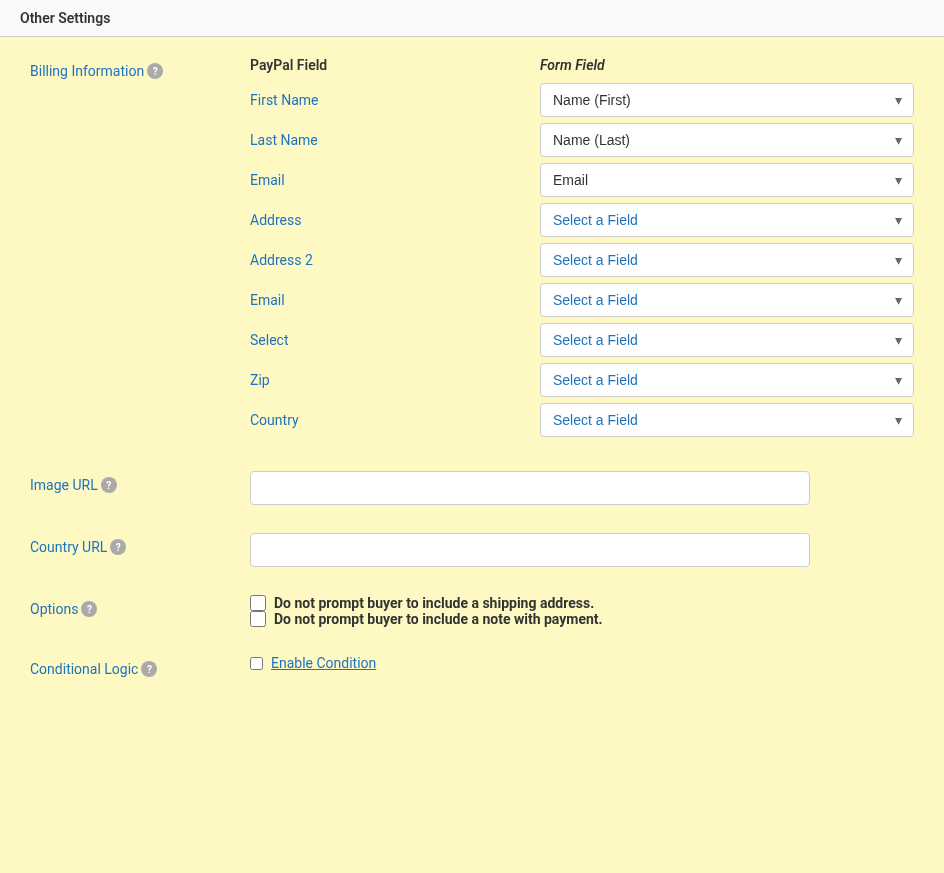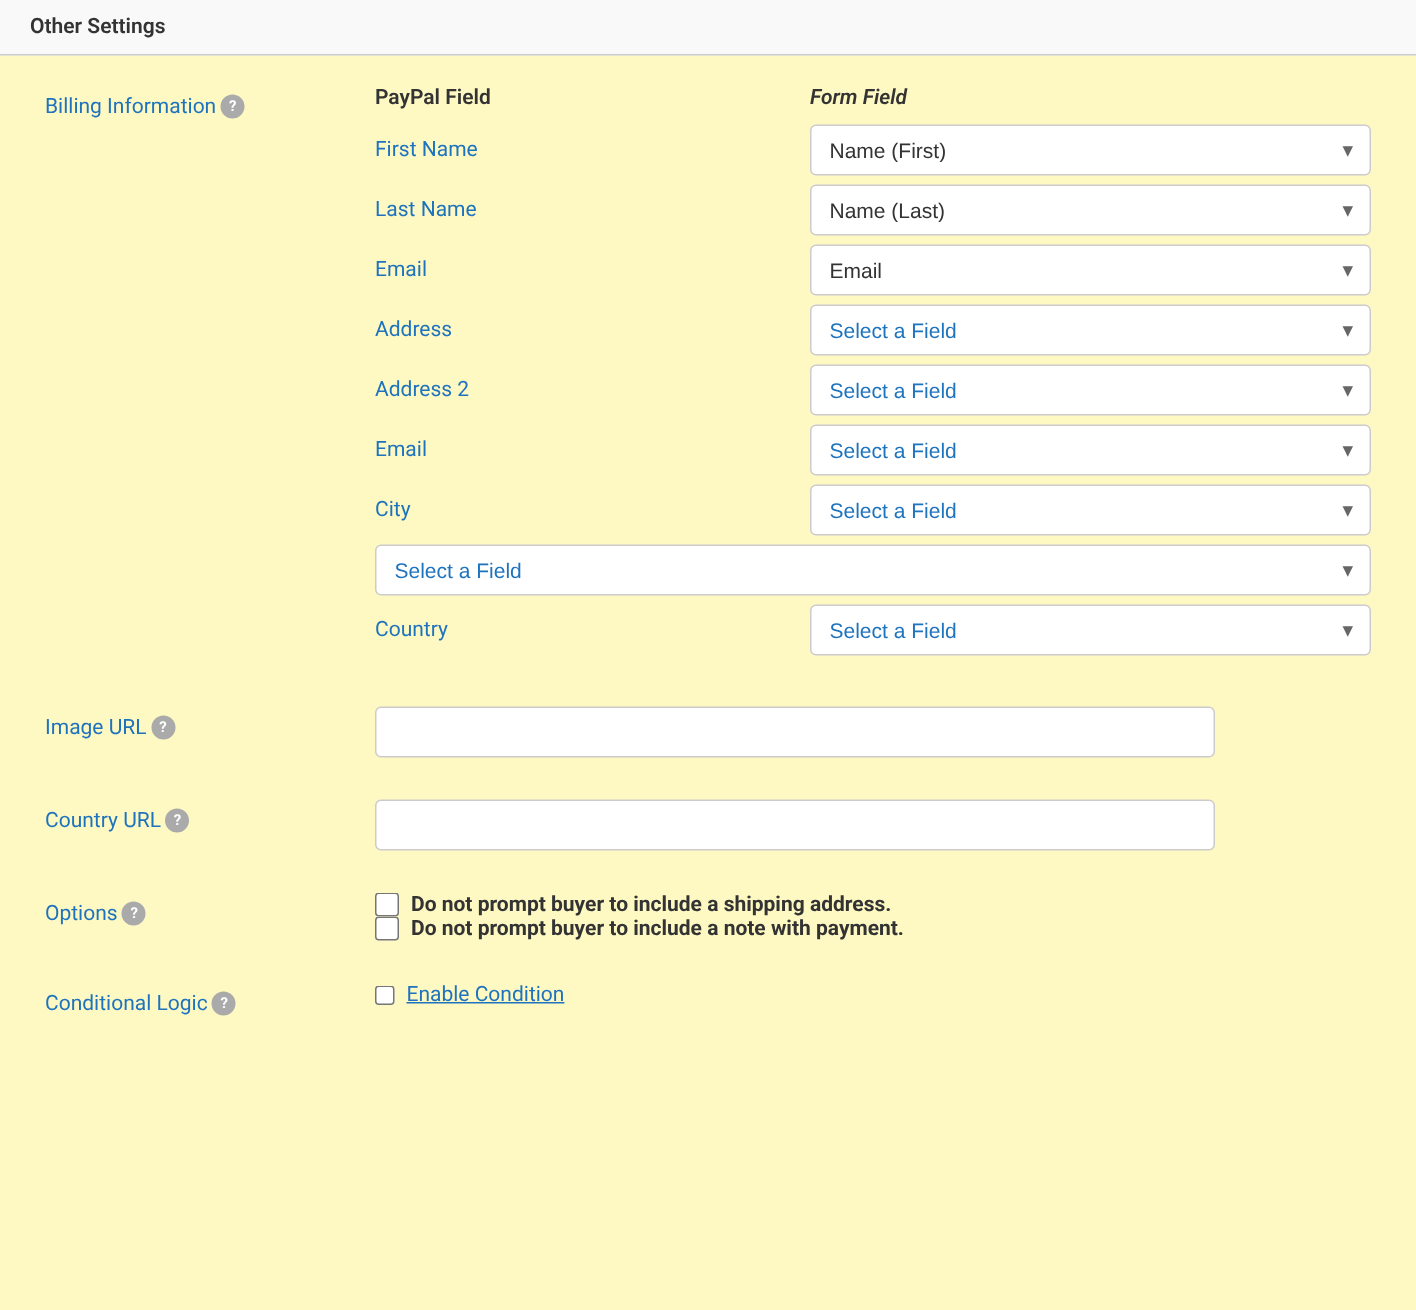--- a/index.html
+++ b/index.html
@@ -204,24 +204,25 @@
               </div>
               <div class="billing-field-row">
                 <div class="paypal-field-label">Address 2</div>
                 <div class="select-wrapper"><select class="select-box placeholder"><option>Select a Field</option></select></div>
               </div>
               <div class="billing-field-row">
                 <div class="paypal-field-label">Email</div>
                 <div class="select-wrapper"><select class="select-box placeholder"><option>Select a Field</option></select></div>
               </div>
               <div class="billing-field-row">
-                <div class="paypal-field-label">City</div>
-                <div class="select-wrapper"><select class="select-box placeholder"><option>Select a Field</option></select></div>
-              </div>
-              <div class="billing-field-row">
+                <div class="paypal-field-label">Select</div>
+                <div class="select-wrapper"><select class="select-box placeholder"><option>Select a Field</option></select></div>
+              </div>
+              <div class="billing-field-row">
+                <div class="paypal-field-label">Zip</div>
                 <div class="select-wrapper"><select class="select-box placeholder"><option>Select a Field</option></select></div>
               </div>
               <div class="billing-field-row">
                 <div class="paypal-field-label">Country</div>
                 <div class="select-wrapper"><select class="select-box placeholder"><option>Select a Field</option></select></div>
               </div>
             </div>
         </div>
       </div>
     </div>

